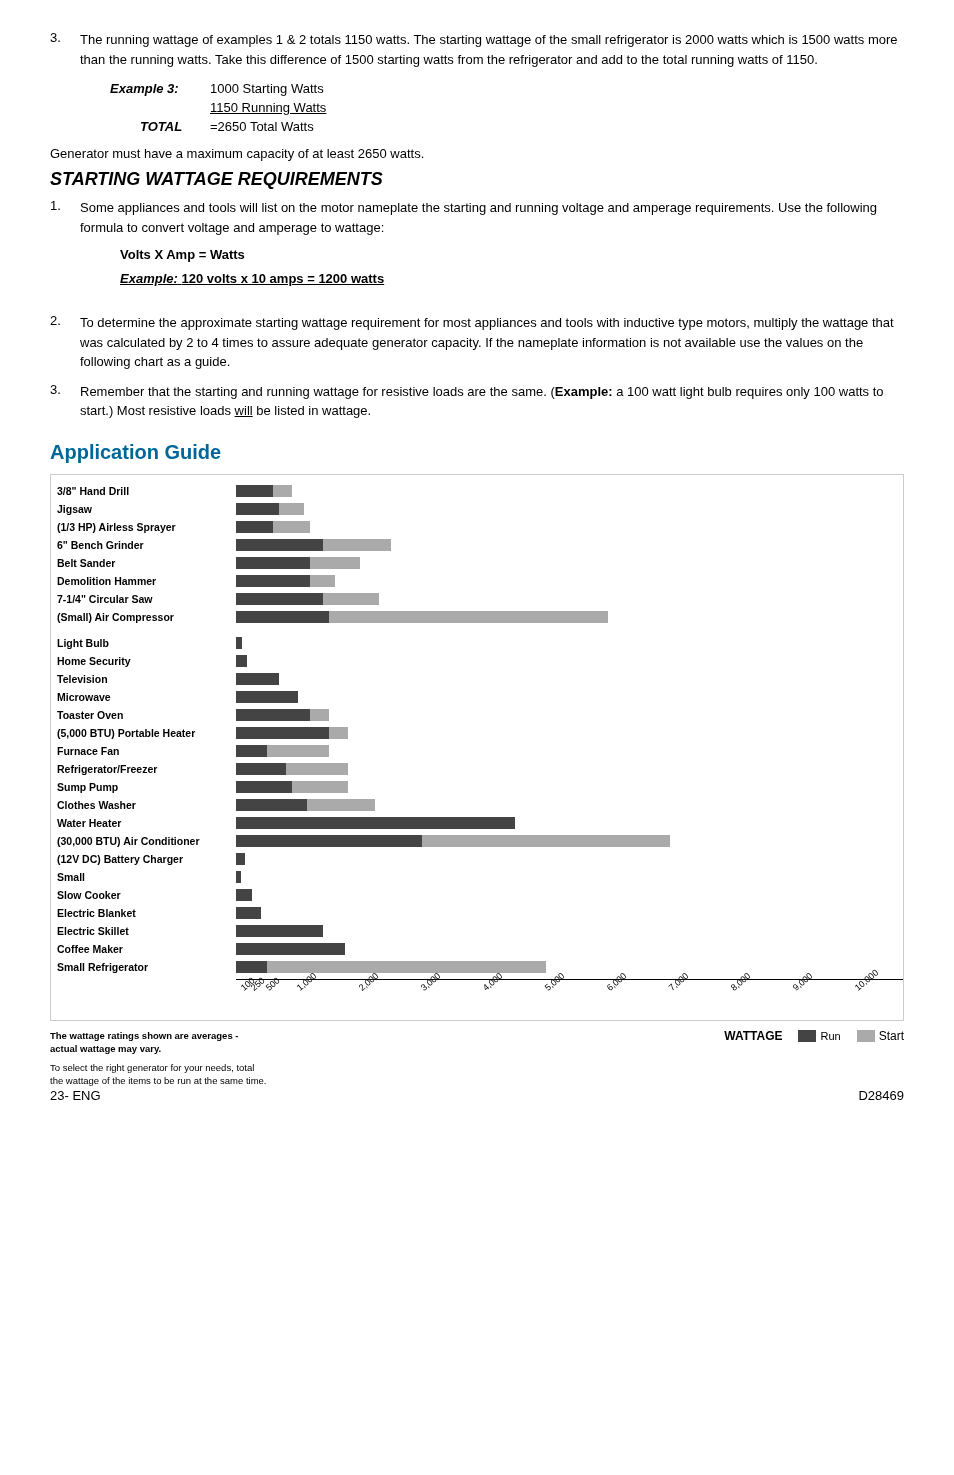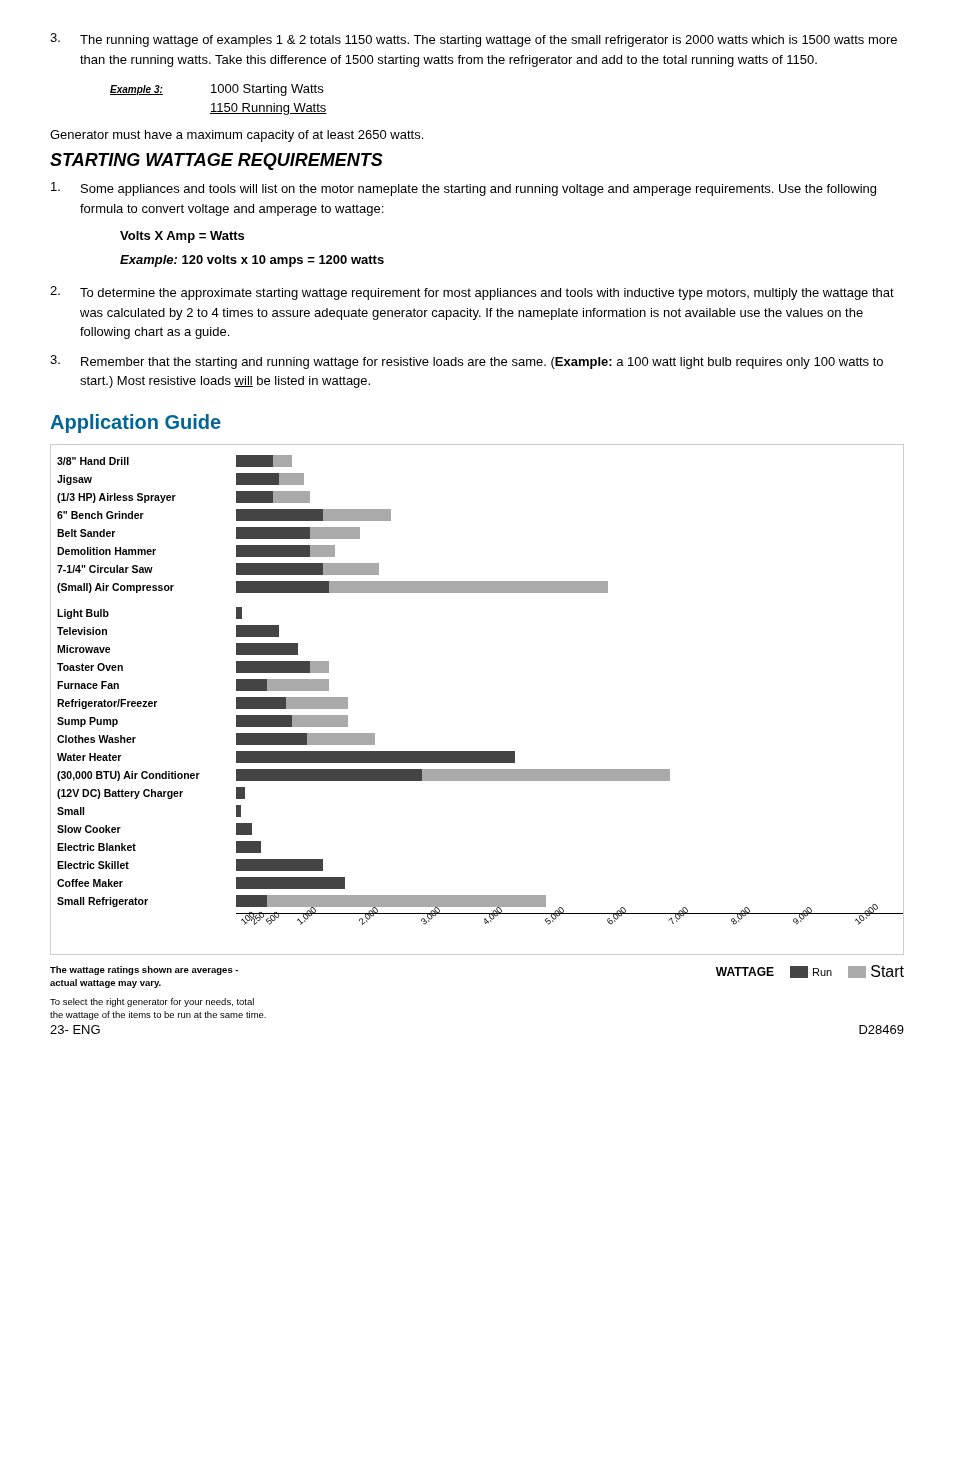--- a/index.html
+++ b/index.html
@@ -32,22 +32,21 @@
     }
     .example-row {
       display: flex;
       align-items: baseline;
       margin-bottom: 4px;
     }
     .example-label {
       font-weight: bold;
       font-style: italic;
       min-width: 100px;
-      font-size: 10px;
-      text-decoration: underline;
+      font-size: 13px;
     }
     .example-value {
       font-size: 13px;
     }
     .underline {
       text-decoration: underline;
     }
     .total-label {
       font-weight: bold;
       font-style: italic;
@@ -71,21 +70,22 @@
     .formula-block {
       margin: 8px 0 4px 40px;
     }
     .formula-line {
       font-weight: bold;
       font-size: 13px;
       margin-bottom: 4px;
     }
     .formula-example {
       font-size: 13px;
-      margin-bottom: 4px;
+      margin-bottom: 15px;
+      text-decoration: underline;
     }
     .formula-example em {
       font-style: italic;
       font-weight: bold;
     }
     .formula-example strong {
       font-weight: bold;
     }
 
     .app-guide-title {
@@ -163,20 +163,24 @@
 </div>
 
 <div class="example-block">
   <div class="example-row">
     <span class="example-label">Example 3:</span>
     <span class="example-value">1000 Starting Watts</span>
   </div>
   <div class="example-row">
     <span class="example-label"></span>
     <span class="example-value underline">1150 Running Watts</span>
+  </div>
+  <div class="example-row">
+    <span class="total-label">TOTAL</span>
+    <span class="example-value">=2650  Total Watts</span>
   </div>
 </div>
 
 <div class="generator-note">Generator must have a maximum capacity of at least 2650 watts.</div>
 
 <div class="section-title">STARTING WATTAGE REQUIREMENTS</div>
 
 <div class="numbered-item">
   <span class="num">1.</span>
   <div class="content">
@@ -263,35 +267,48 @@
       </div>
     </div>
     <div class="chart-spacer"></div>
     <div class="chart-row">
       <div class="chart-label">Light Bulb</div>
       <div class="chart-bars">
         <span class="bar-run" style="width: 6px;"></span>
       </div>
     </div>
     <div class="chart-row">
+      <div class="chart-label">Home Security</div>
+      <div class="chart-bars">
+        <span class="bar-run" style="width: 11px;"></span>
+      </div>
+    </div>
+    <div class="chart-row">
       <div class="chart-label">Television</div>
       <div class="chart-bars">
         <span class="bar-run" style="width: 43px;"></span>
       </div>
     </div>
     <div class="chart-row">
       <div class="chart-label">Microwave</div>
       <div class="chart-bars">
         <span class="bar-run" style="width: 62px;"></span>
       </div>
     </div>
     <div class="chart-row">
       <div class="chart-label">Toaster Oven</div>
       <div class="chart-bars">
         <span class="bar-run" style="width: 74px;"></span>
+        <span class="bar-start" style="width: 19px;"></span>
+      </div>
+    </div>
+    <div class="chart-row">
+      <div class="chart-label">(5,000 BTU) Portable Heater</div>
+      <div class="chart-bars">
+        <span class="bar-run" style="width: 93px;"></span>
         <span class="bar-start" style="width: 19px;"></span>
       </div>
     </div>
     <div class="chart-row">
       <div class="chart-label">Furnace Fan</div>
       <div class="chart-bars">
         <span class="bar-run" style="width: 31px;"></span>
         <span class="bar-start" style="width: 62px;"></span>
       </div>
     </div>
@@ -391,20 +408,20 @@
   </div>
 
 <div class="chart-footer" id="chart-footer-area" style="display: flex; align-items: flex-start; margin-top: 0px; justify-content: space-between;">
 <div style="display: flex; flex-direction: column; gap: 6px;">
       <div style="width: 200px; font-size: 9.5px; line-height: 1.4;"><strong>The wattage ratings shown are averages - actual wattage may vary.</strong></div>
       <div style="font-size: 9.5px; line-height: 1.4; max-width: 220px;">To select the right generator for your needs, total the wattage of the items to be run at the same time.</div>
     </div>
     <div style="display: flex; align-items: center; gap: 16px; margin-left: 10px;">
       <span style="font-weight: bold; font-size: 12px;">WATTAGE</span>
       <div style="display: flex; align-items: center; gap: 4px; font-size: 11px;"><div style="width: 18px; height: 12px; background: rgb(68, 68, 68);"></div>Run</div>
-      <div style="display: flex; align-items: center; gap: 4px; font-size: 16px;"><div style="width: 18px; height: 12px; background: rgb(170, 170, 170);"></div>Start</div>
+      <div style="display: flex; align-items: center; gap: 4px; font-size: 12px;"><div style="width: 18px; height: 12px; background: rgb(170, 170, 170);"></div>Start</div>
     </div>
   </div>
 
 <div class="page-footer">
   <span>23- ENG</span>
   <span>D28469</span>
 </div>
 
 </body></html>

